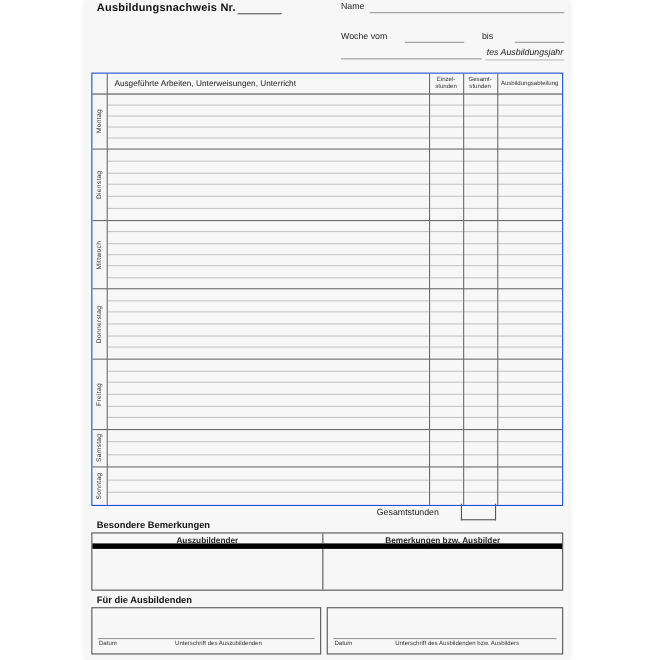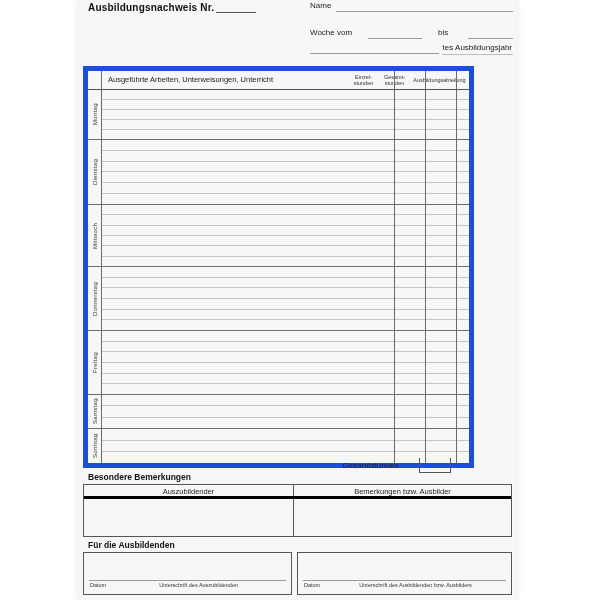--- a/index.html
+++ b/index.html
@@ -29,26 +29,26 @@
   .hdr-fields { position:absolute; left:232px; top:1px; width:203px; }
   .f-row { display:flex; }
   .f-row .lbl { font-size:8px; color:#222; white-space:nowrap; }
   .wline { border-bottom:1px solid #9a9a9a; height:10px; }
   .grow { flex:1; }
   .row-name { height:12px; }
   .row-week { height:12px; margin-top:15px;gap:12px; }
   .row-week .lbl { margin-right:4px; }
   .row-week .mid { width:54px; margin-right:4px; }
   .row-year { height:12px; margin-top:3px; }
-  .row-year .lbl { border-bottom:1px solid #bdbdbd; padding:0 1px; }
+  .row-year .lbl { border-bottom:1px solid #bdbdbd; padding:0 1px;font-style:italic; }
 
   
   .wtable {
-    position:absolute; left:5px; top:66px; width:391px;
-    border:5px solid #1d4ed8; box-sizing:border-box; background:transparent;
+    position:absolute; left:5px; top:66px; width:429px;
+    border:1px solid #1d4ed8; box-sizing:border-box; background:transparent;
   }
   .vl { position:absolute; top:0; bottom:0; width:1px; background:#6b6b6b; z-index:3; }
   .vl1 { left:13px; } .vl2 { left:306px; } .vl3 { left:337px; } .vl4 { left:368px; }
   .thead { display:flex; height:19px; border-bottom:1px solid #555; box-sizing:border-box; }
   .hc { box-sizing:border-box; }
   .hc-day { width:14px; }
   .hc-desc { flex:1; font-size:7.5px; color:#222; padding-left:6px; padding-top:4px; }
   .hc-small {
     width:31px; font-size:5.5px; line-height:1.18; text-align:center;
     color:#333; padding-top:3px;
@@ -78,21 +78,21 @@
     border-left:1px solid #555; border-right:1px solid #555; border-bottom:1px solid #555;
   }
 
   
   .sec-head { position:absolute; left:10px; font-size:8.5px; font-weight:bold; color:#111; }
   .sh-remarks { top:472px; }
   .remarks-box {
     position:absolute; left:5px; top:484px; width:429px; height:53px;
     border:1px solid #555; box-sizing:border-box; display:flex; flex-direction:column;
   }
-  .r-hdr { display:flex; height:14px; border-bottom:3px solid #000000; box-sizing:border-box; }
+  .r-hdr { display:flex; height:14px; border-bottom:5px solid #000000; box-sizing:border-box;font-weight:bold; }
   .r-body { flex:1; display:flex; }
   .r-left { width:210px; border-right:1px solid #555; box-sizing:border-box; }
   .r-right { flex:1; }
   .r-hdr .r-left, .r-hdr .r-right {
     font-size:7.5px; color:#222; text-align:center; padding-top:2px;
   }
 
   
   .sh-cert { top:540px; }
   .cert-row {

